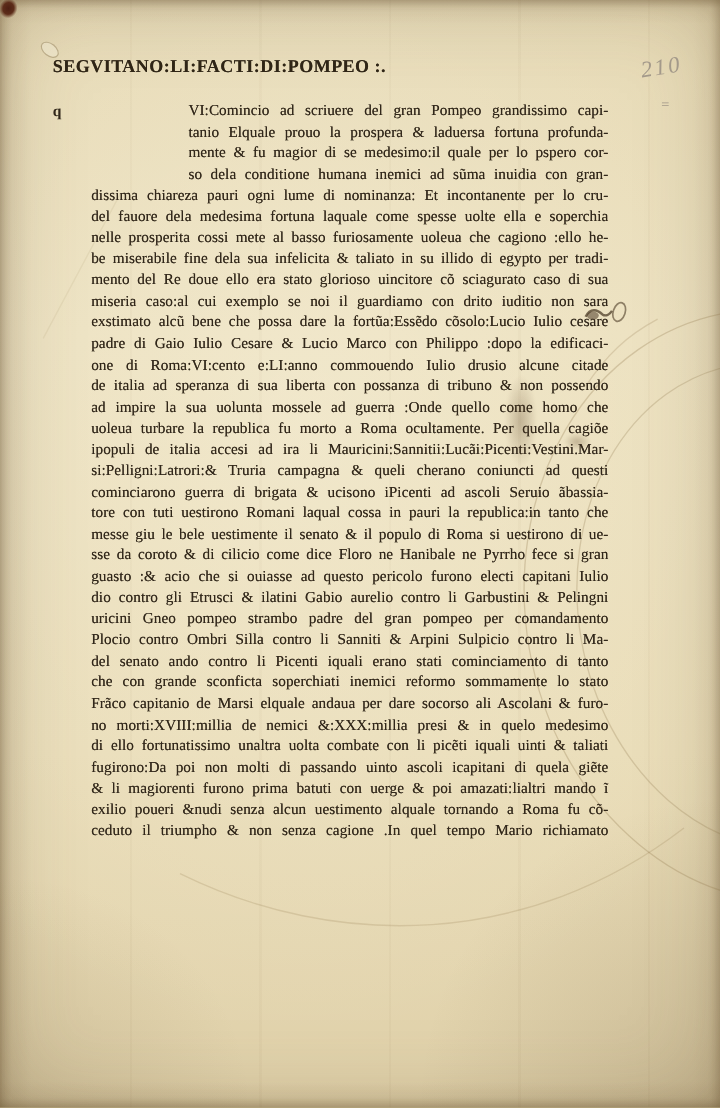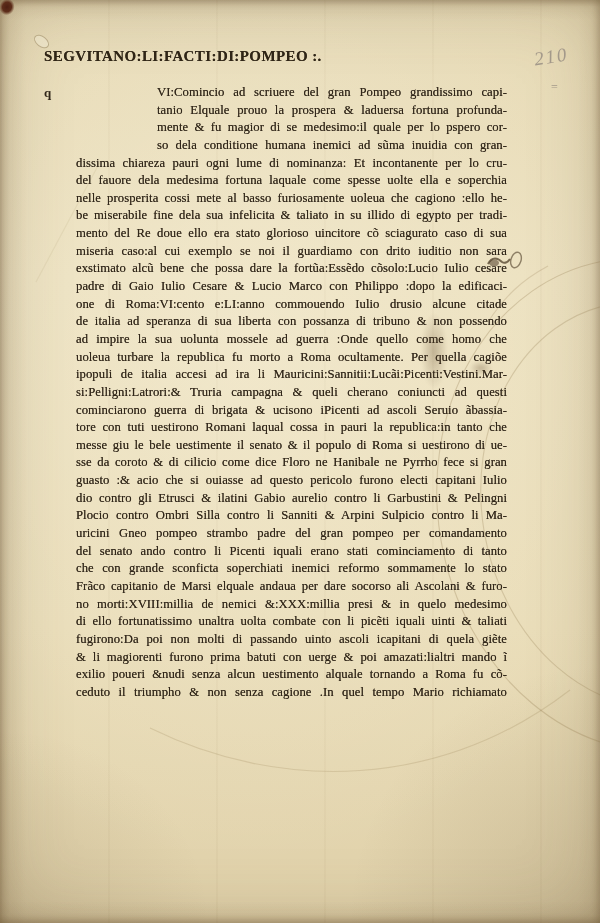--- a/index.html
+++ b/index.html
@@ -125,22 +125,22 @@
       <div class="line">ad impire la sua uolunta mossele ad guerra :Onde quello come homo che</div>
       <div class="line">uoleua turbare la republica fu morto a Roma ocultamente. Per quella cagiõe</div>
       <div class="line">ipopuli de italia accesi ad ira li Mauricini:Sannitii:Lucãi:Picenti:Vestini.Mar-</div>
       <div class="line">si:Pelligni:Latrori:&amp; Truria campagna &amp; queli cherano coniuncti ad questi</div>
       <div class="line">cominciarono guerra di brigata &amp; ucisono iPicenti ad ascoli Seruio ãbassia-</div>
       <div class="line">tore con tuti uestirono Romani laqual cossa in pauri la republica:in tanto che</div>
       <div class="line">messe giu le bele uestimente il senato &amp; il populo di Roma si uestirono di ue-</div>
       <div class="line">sse da coroto &amp; di cilicio come dice Floro ne Hanibale ne Pyrrho fece si gran</div>
       <div class="line">guasto :&amp; acio che si ouiasse ad questo pericolo furono electi capitani Iulio</div>
       <div class="line">dio contro gli Etrusci &amp; ilatini Gabio aurelio contro li Garbustini &amp; Pelingni</div>
+      <div class="line">uricini Gneo pompeo strambo padre del gran pompeo per comandamento</div>
       <div class="line">Plocio contro Ombri Silla contro li Sanniti &amp; Arpini Sulpicio contro li Ma-</div>
-      <div class="line">uricini Gneo pompeo strambo padre del gran pompeo per comandamento</div>
       <div class="line">del senato ando contro li Picenti iquali erano stati cominciamento di tanto</div>
       <div class="line">che con grande sconficta soperchiati inemici reformo sommamente lo stato</div>
       <div class="line">Frãco capitanio de Marsi elquale andaua per dare socorso ali Ascolani &amp; furo-</div>
       <div class="line">no morti:XVIII:millia de nemici &amp;:XXX:millia presi &amp; in quelo medesimo</div>
       <div class="line">di ello fortunatissimo unaltra uolta combate con li picẽti iquali uinti &amp; taliati</div>
       <div class="line">fugirono:Da poi non molti di passando uinto ascoli icapitani di quela giẽte</div>
       <div class="line">&amp; li magiorenti furono prima batuti con uerge &amp; poi amazati:lialtri mando ĩ</div>
       <div class="line">exilio poueri &amp;nudi senza alcun uestimento alquale tornando a Roma fu cõ-</div>
       <div class="line">ceduto il triumpho &amp; non senza cagione .In quel tempo Mario richiamato</div>
     </div>

